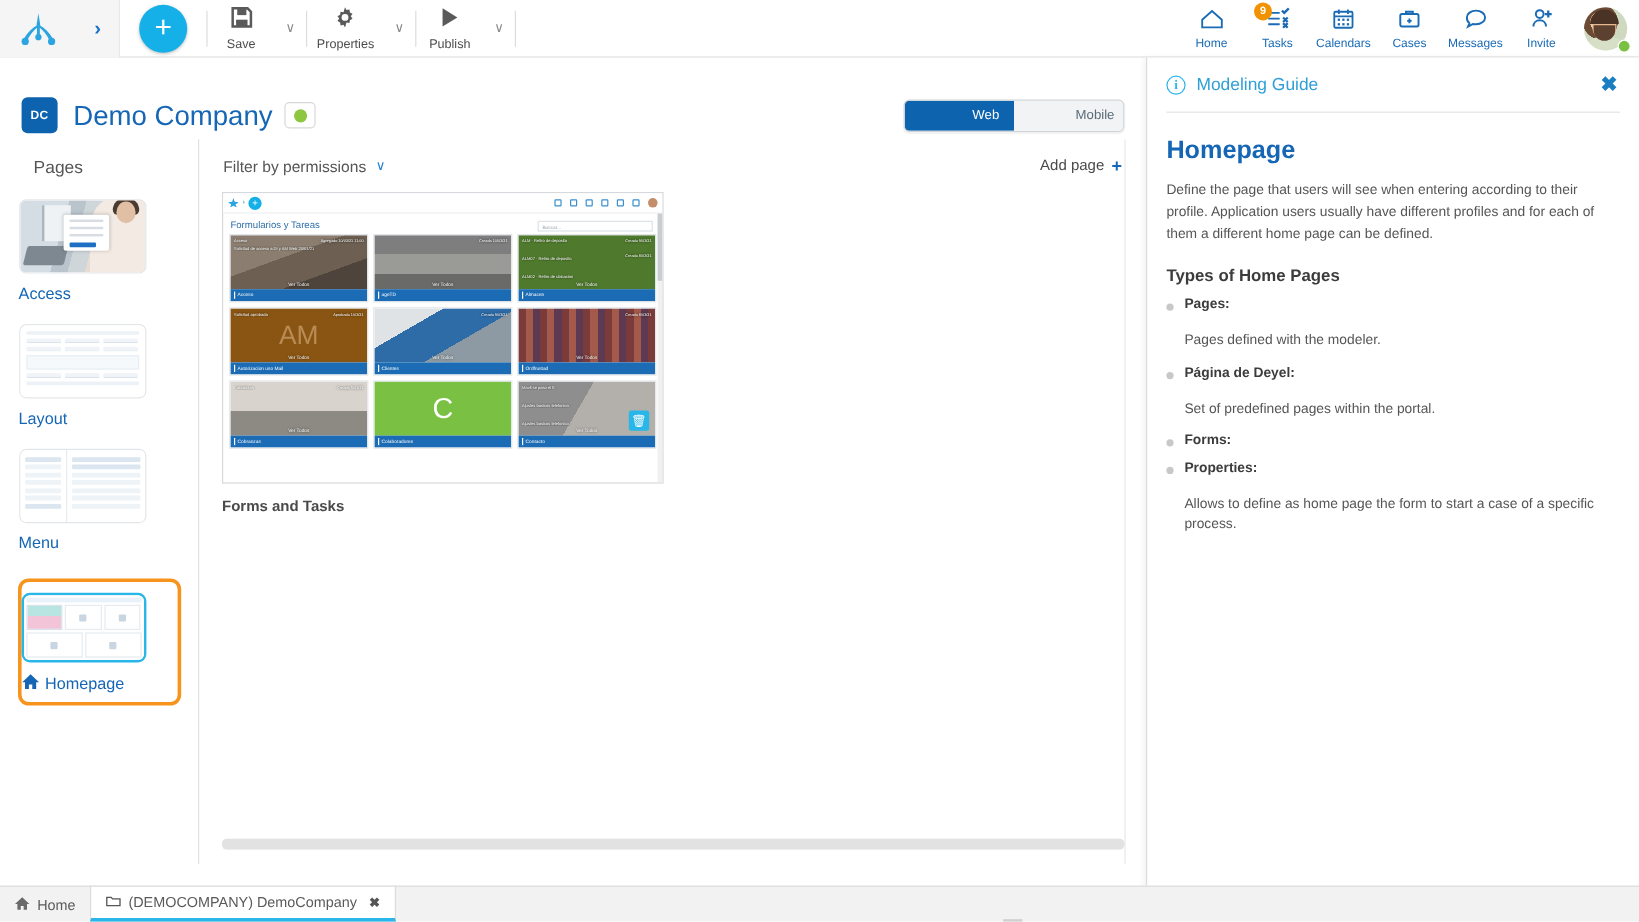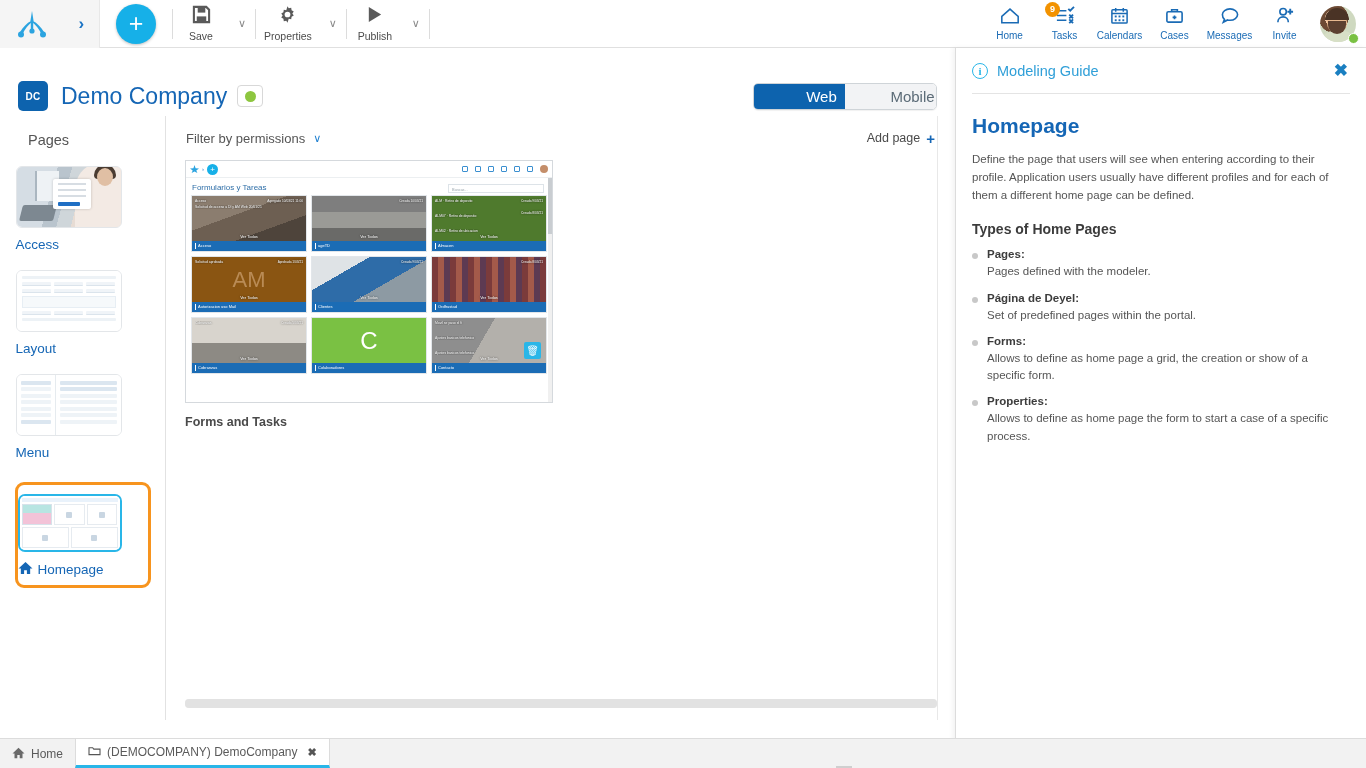--- a/index.html
+++ b/index.html
@@ -88,21 +88,21 @@
     display:flex;align-items:center;justify-content:center;background:#fff;
   }
   .status-dot{ width:11px;height:11px;border-radius:50%;background:#8dc63f; }
   .hdr-spacer{ flex:1; }
   .seg{
     display:flex;border-radius:5px;overflow:hidden;border:1px solid #cfd4d8;
     box-shadow:0 1px 1px rgba(0,0,0,.06);
   }
   .seg-btn{
     width:91px;height:25px;display:flex;align-items:center;justify-content:center;
-    font-size:15px;background:#f2f3f5;color:#5b6b77;padding-left:44px;
+    font-size:11px;background:#f2f3f5;color:#5b6b77;padding-left:44px;
   }
   .seg-btn.active{ background:#0d63ae; color:#fff; }
 
   
   #pagespanel{
     position:absolute; left:0; top:116px; width:166px; height:604px;
     background:#fff; border-right:1px solid #e2e2e2; overflow:hidden;
   }
   .pages-title{ font-size:14.5px; color:#555; padding:16px 0 0 28px; }
   .page-card{
@@ -223,21 +223,21 @@
   .g-rule{ height:1px;background:#e4e4e4;margin:0 16px; }
   .g-body{ padding:20px 20px 0 16px; }
   .g-h1{ font-size:21px;color:#1566b5;font-weight:bold; }
   .g-p{ font-size:11.5px;color:#555;line-height:1.55;margin-top:13px; }
   .g-h2{ font-size:14px;color:#3c3c3c;font-weight:bold;margin-top:17px; }
   .g-item{ margin-top:11px;padding-left:15px;position:relative; }
   .g-item:before{
     content:"";position:absolute;left:0;top:5px;width:6px;height:6px;border-radius:50%;background:#c8c8c8;
   }
   .g-term{ font-size:11.5px;color:#3c3c3c;font-weight:bold; }
-  .g-def{ font-size:11.5px;color:#555;line-height:1.5;margin-top:3px; }
+  .g-def{ font-size:11.5px;color:#555;line-height:1.5;margin-top:16px; }
 
   
   #taskbar{
     position:absolute;left:0;bottom:0;width:1366px;height:30px;
     background:#f2f2f2;border-top:1px solid #dcdcdc;display:flex;align-items:flex-end;
   }
   .tsk{
     display:flex;align-items:center;gap:6px;height:28px;padding:0 12px;font-size:12px;color:#5a5a5a;
   }
   .tsk.active{
@@ -665,21 +665,20 @@
     <div class="g-item">
       <div class="g-term">Pages:</div>
       <div class="g-def">Pages defined with the modeler.</div>
     </div>
     <div class="g-item">
       <div class="g-term">Página de Deyel:</div>
       <div class="g-def">Set of predefined pages within the portal.</div>
     </div>
     <div class="g-item">
       <div class="g-term">Forms:</div>
-      <div class="g-def">Allows to define as home page a grid, the creation or show of a specific form.</div>
     </div>
     <div class="g-item">
       <div class="g-term">Properties:</div>
       <div class="g-def">Allows to define as home page the form to start a case of a specific process.</div>
     </div>
   </div>
 </div>
 
 <div id="taskbar">
   <div class="tsk">

